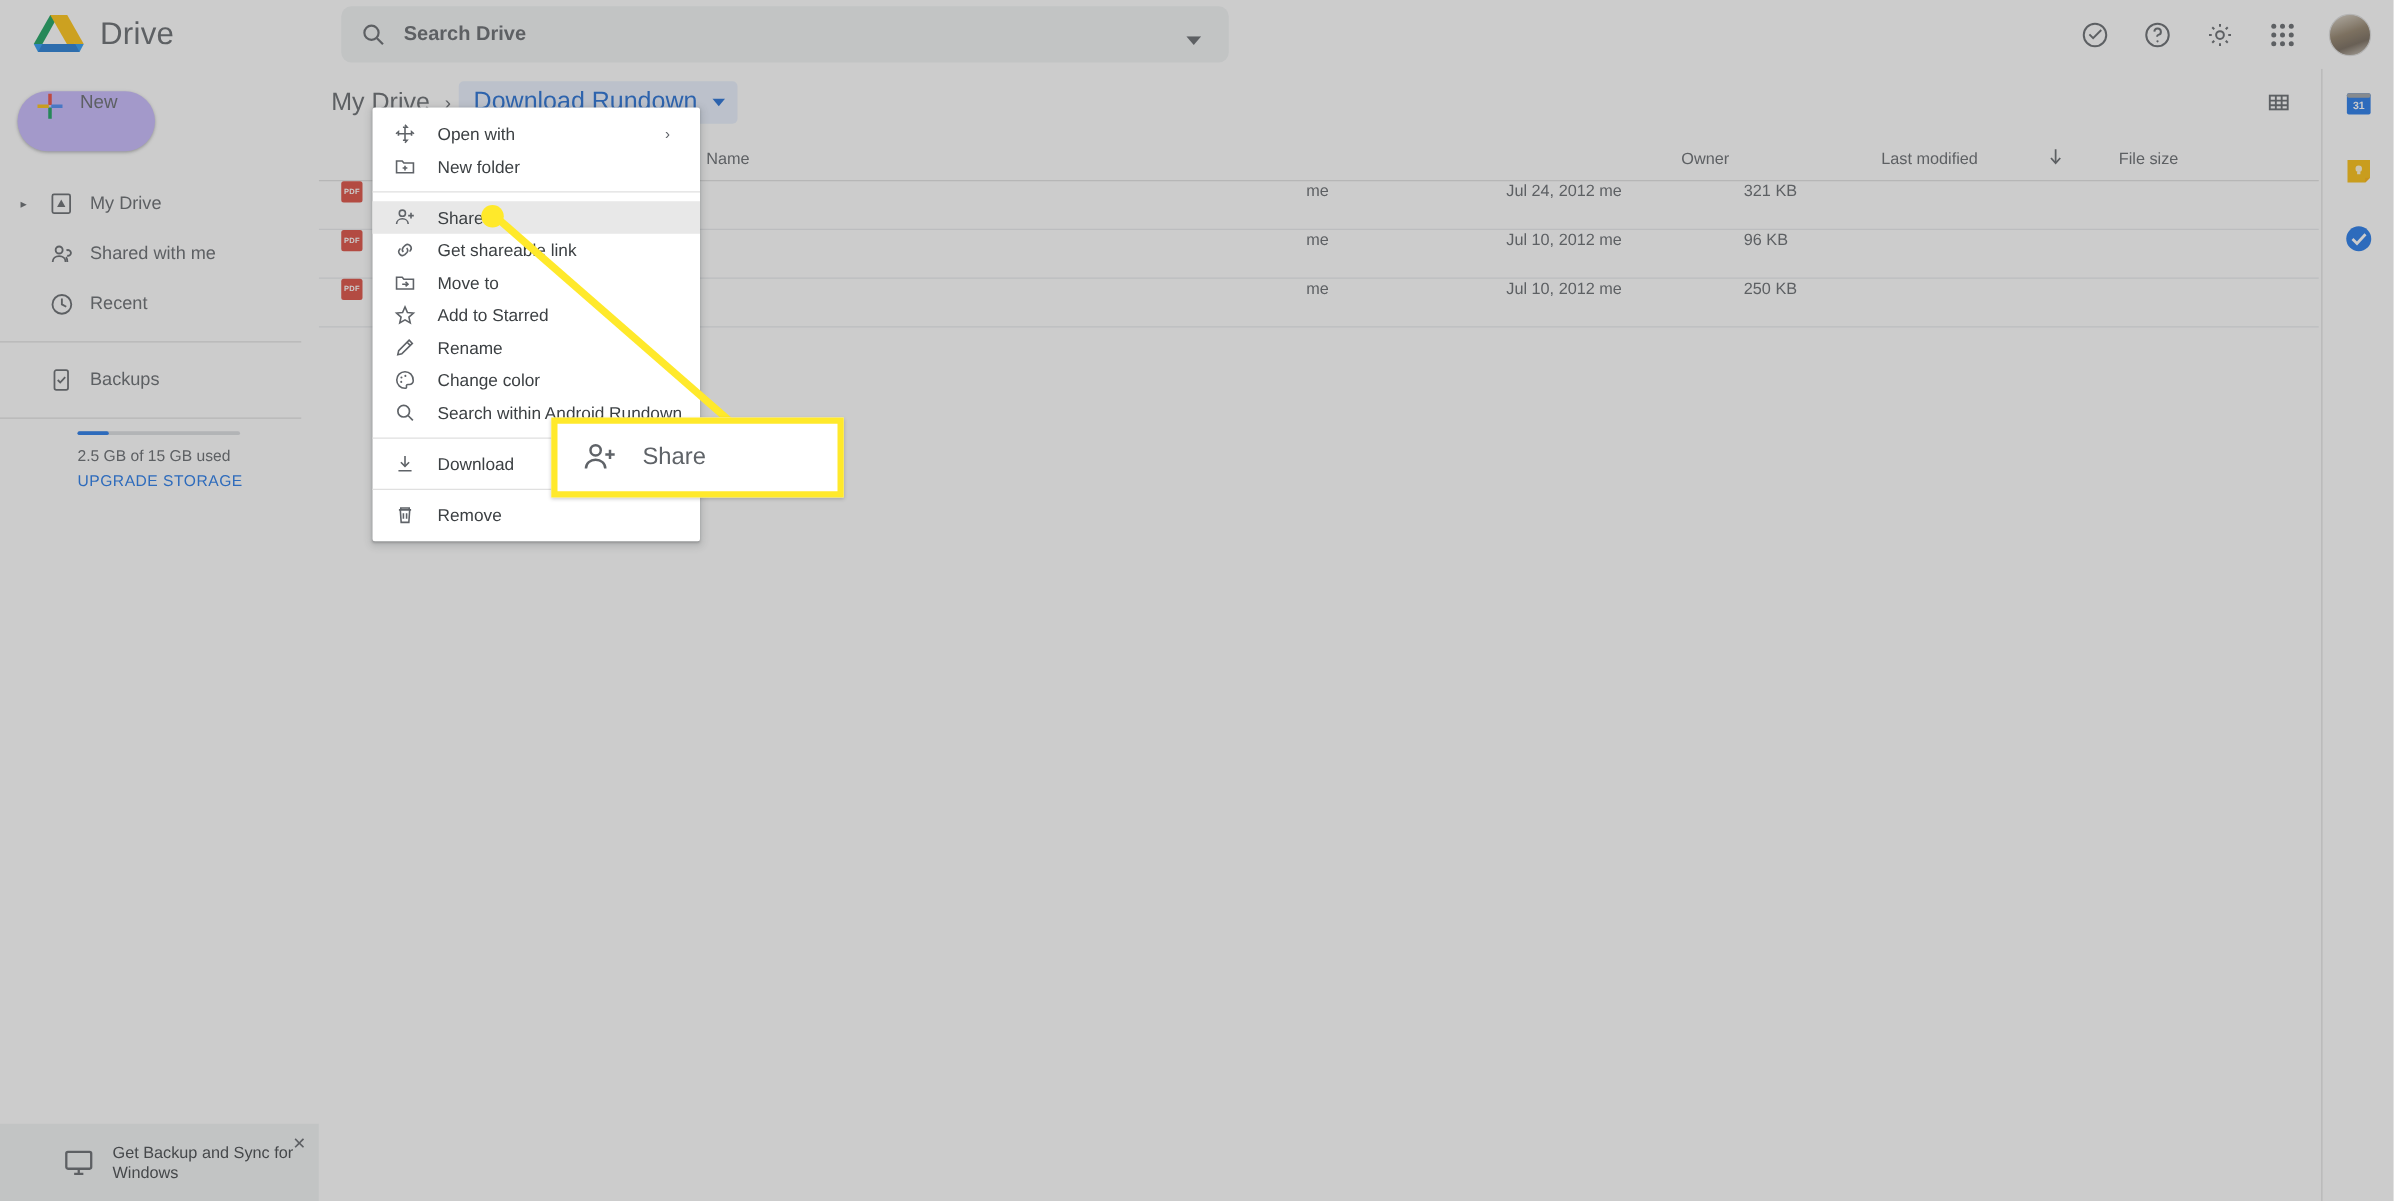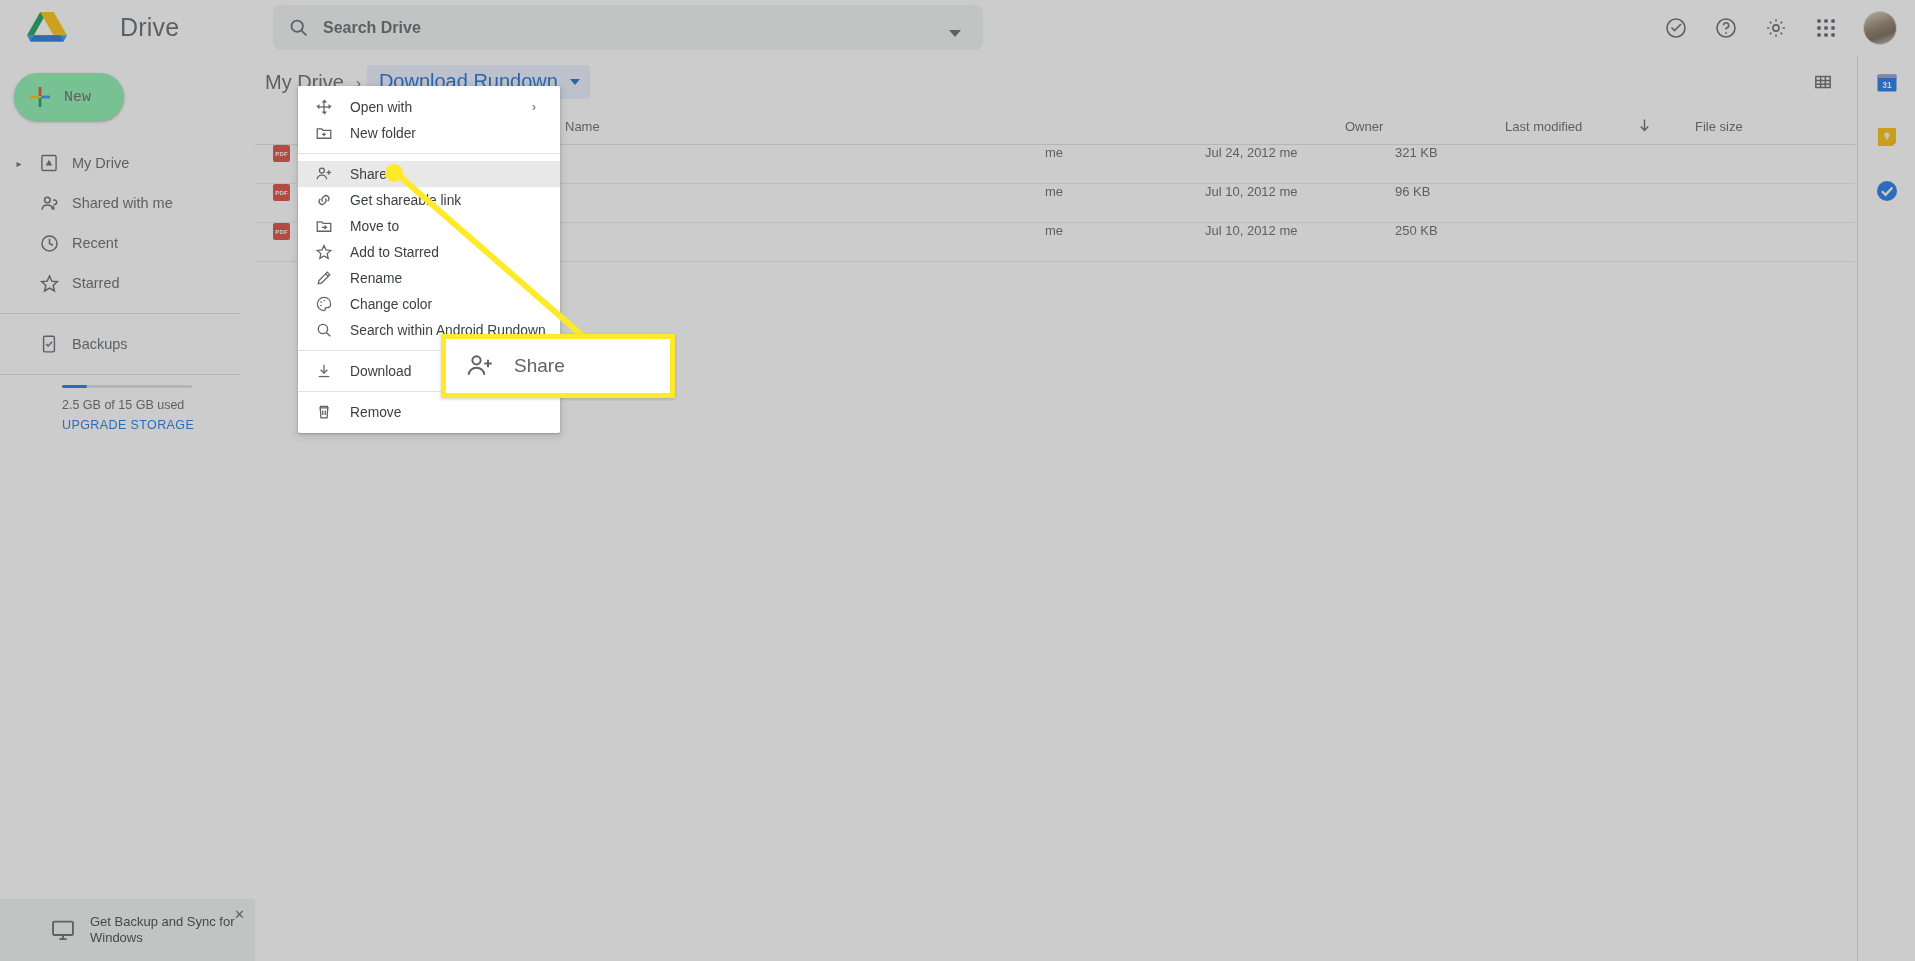--- a/index.html
+++ b/index.html
@@ -23,21 +23,21 @@
   }
 
   
   .header {
     position: absolute; top: 0; left: 0;
     width: 1915px; height: 55px;
     display: flex; align-items: center;
     background: #fff;
     z-index: 5;
   }
-  .brand { display: flex; align-items: center; width: 255px; padding-left: 26px; gap: 40px; }
+  .brand { display: flex; align-items: center; width: 255px; padding-left: 26px; }
   .drive-logo { width: 42px; height: 36px; position: relative; }
   .drive-logo svg { display:block; }
   .brand-name {
     font-size: 25px; color: #5f6368; margin-left: 12px; letter-spacing: .2px;
   }
   .searchbar {
     margin-left: 18px;
     width: 710px; height: 45px;
     background: #f1f3f4; border-radius: 8px;
     display: flex; align-items: center;
@@ -64,25 +64,24 @@
   .sidebar {
     position: absolute; top: 55px; left: 0;
     width: 255px; height: 906px;
     background: #fff;
     z-index: 4;
   }
   .new-btn {
     margin: 18px 0 0 14px;
     width: 110px; height: 48px;
     border-radius: 26px;
-    background: #86efac;
+    background: #c4b5fd;
     box-shadow: 0 1px 3px rgba(60,64,67,.30), 0 1px 2px rgba(60,64,67,.15);
-    display: flex; align-items: center;
+    display: flex; align-items: flex-start;
     cursor: pointer;
-    font-family: Liberation Mono, monospace;
   }
   .new-btn .plus { margin-left: 14px; width: 24px; height: 24px; }
   .new-btn .lbl { font-size: 15px; color: #5f6368; margin-left: 12px; }
 
   .nav { margin-top: 22px; }
   .nav-item {
     height: 40px; display: flex; align-items: center;
     padding-left: 8px; cursor: pointer;
     color: #5f6368; font-size: 14.5px;
   }
@@ -304,29 +303,20 @@
         <span class="twist"></span>
         <span class="nav-ico">
           <svg width="21" height="21" viewBox="0 0 24 24" fill="none" stroke="#5f6368" stroke-width="1.7">
             <circle cx="12" cy="12" r="8.6"></circle>
               <polyline points="12,6.6 12,12 16,14.2"></polyline>
           </svg>
         </span>
         <span class="nav-lbl">Recent</span>
       </div>
 
-      <div class="nav-item indent">
-        <span class="twist"></span>
-        <span class="nav-ico">
-          <svg width="21" height="21" viewBox="0 0 24 24" fill="none" stroke="#5f6368" stroke-width="1.7">
-            <polygon points="12,3.4 14.6,9.3 21,9.9 16.2,14.2 17.6,20.5 12,17.2 6.4,20.5 7.8,14.2 3,9.9 9.4,9.3"></polygon>
-          </svg>
-        </span>
-        <span class="nav-lbl">Starred</span>
-      </div>
 
 
       <div class="nav-sep"></div>
 
       <div class="nav-item indent">
         <span class="twist"></span>
         <span class="nav-ico">
           <svg width="20" height="20" viewBox="0 0 24 24" fill="none" stroke="#5f6368" stroke-width="1.7">
             <rect x="5.5" y="2.6" width="13" height="18.8" rx="1.8"></rect>
             <polyline points="8.6,12 11,14.4 15.8,9.2"></polyline>

